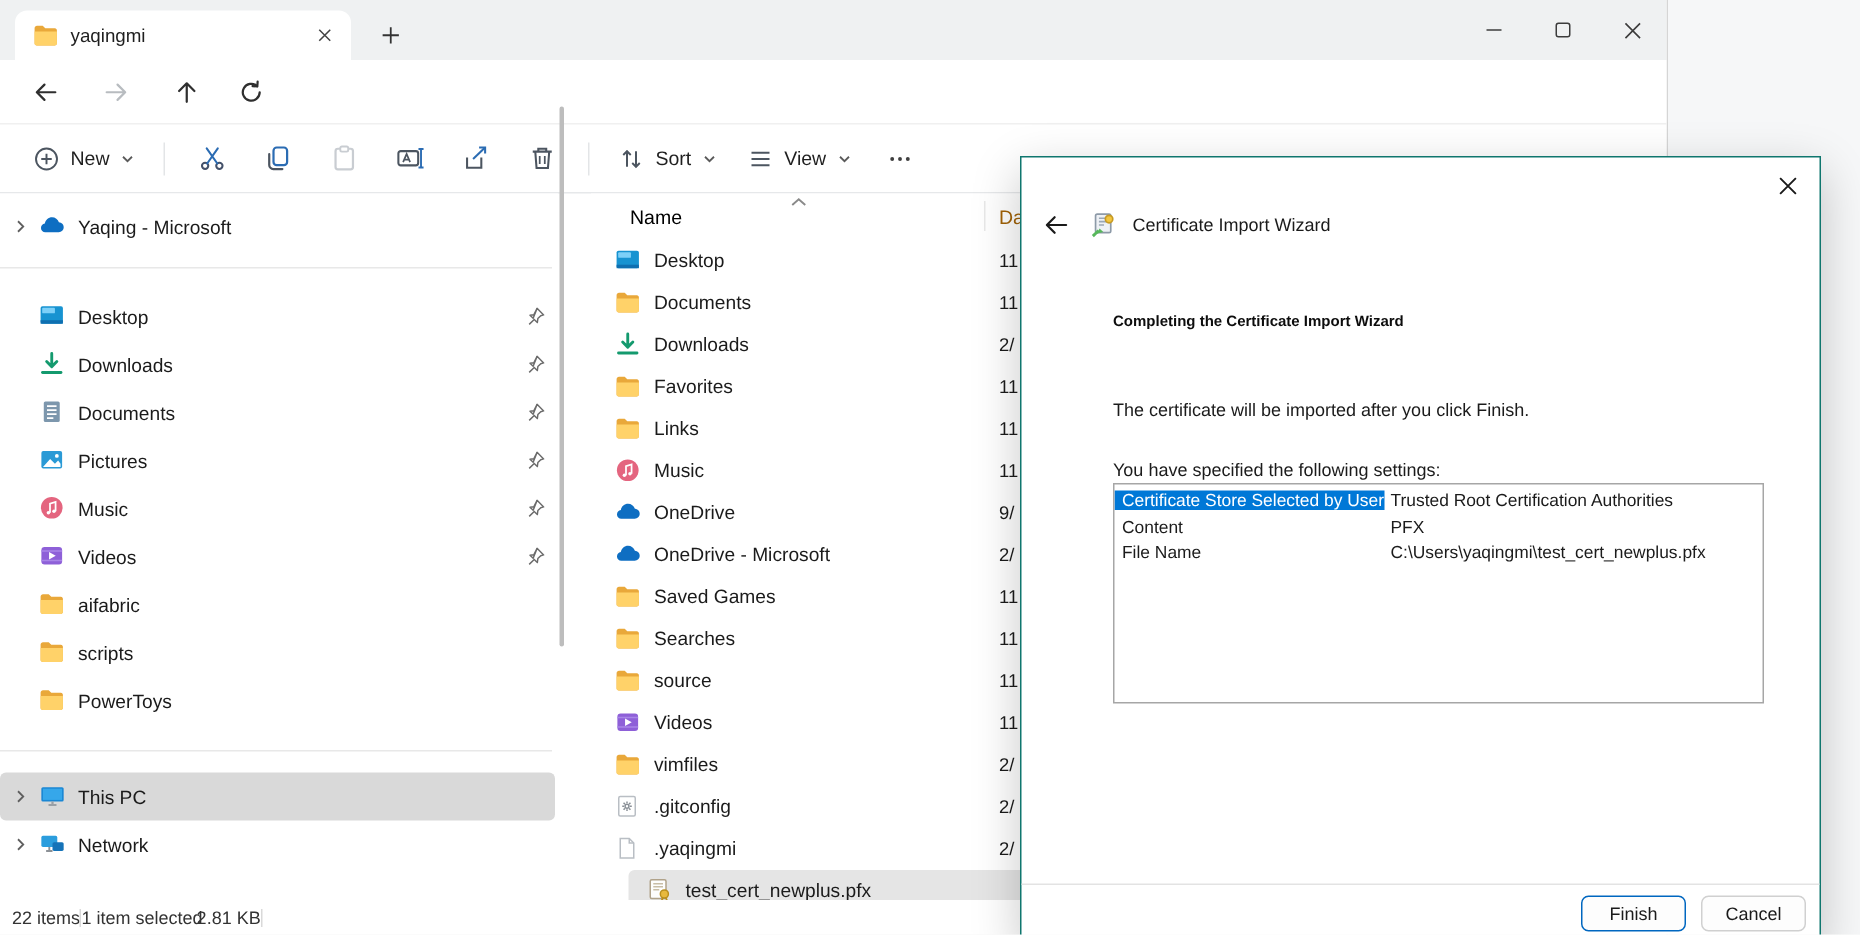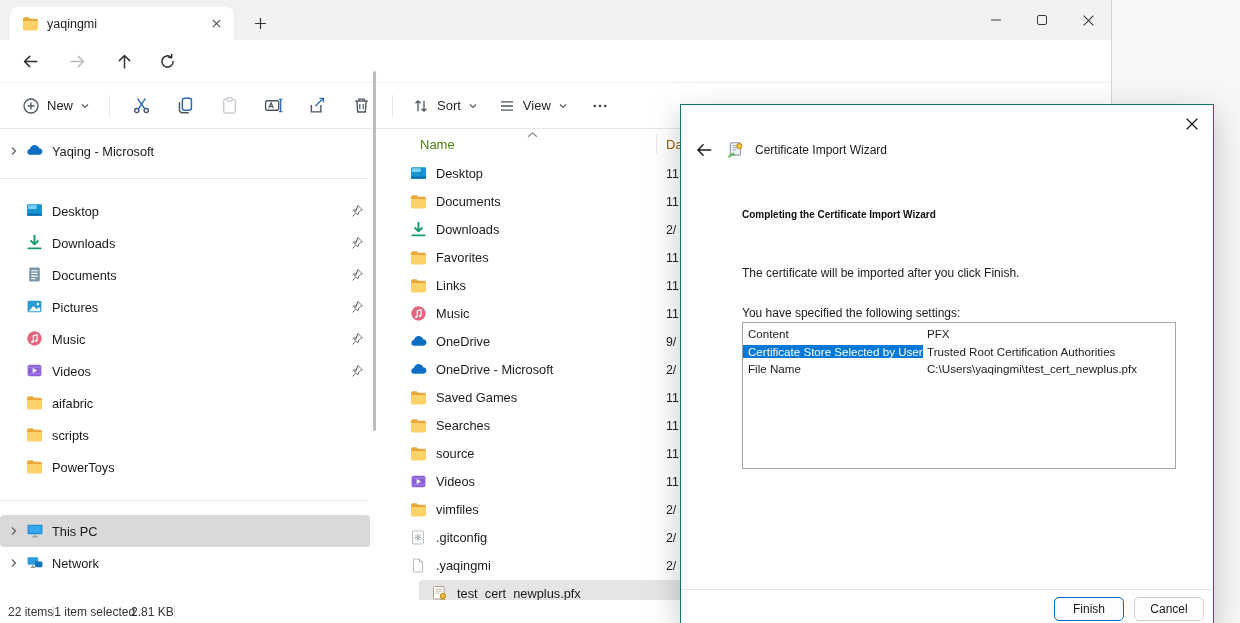--- a/index.html
+++ b/index.html
@@ -54,21 +54,21 @@
   .sb-chevron { position:absolute; left:8px; top:10px; }
   .sb-icon { position:absolute; left:26px; top:7px; }
   .sb-label { position:absolute; left:52px; font-size:12.8px; color:#1b1b1b; white-space:nowrap; }
   .sb-pin { position:absolute; left:350px; top:9px; }
   .sb-sep { position:absolute; left:0; width:368px; height:1px; background:#e8e8e8; }
   #sb-scrollbar { position:absolute; left:373px; top:71px; width:3px; height:360px; background:#bdbdbd; border-radius:2px; }
 
   
   #filelist { position:absolute; left:394px; top:129px; width:718px; height:471px; background:#fff; }
   #fl-header { position:absolute; left:0; top:0; width:100%; height:30px; }
-  #fl-name-h { position:absolute; left:26px; top:8px; font-size:13px; color:#4d7c0f; }
+  #fl-name-h { position:absolute; left:26px; top:8px; font-size:13px; color:#000000; }
   #fl-caret { position:absolute; left:132px; top:1px; }
   #fl-col-div { position:absolute; left:262px; top:5px; width:1px; height:20px; background:#e8e8e8; }
   #fl-date-h { position:absolute; left:272px; top:8px; font-size:13px; color:#a16207; }
   .fl-row { position:absolute; left:4px; width:320px; height:28px; border-radius:4px; }
   .fl-row.selected { background:#e5e5e5; }
   .fl-icon { position:absolute; left:12px; top:5px; }
   .fl-label { position:absolute; left:38px; top:6px; font-size:12.8px; color:#1b1b1b; white-space:nowrap; }
   .fl-date { position:absolute; left:268px; top:7px; font-size:12.3px; color:#1b1b1b; }
 
   
@@ -737,26 +737,26 @@
             <path d="M3.6 13.2l4-1-2.2-2.2z" fill="#58b85c"></path>
           </svg>
         </span>
       <span id="dlg-title">Certificate Import Wizard</span>
     </div>
     <div id="dlg-heading">Completing the Certificate Import Wizard</div>
     <div id="dlg-body1">The certificate will be imported after you click Finish.</div>
     <div id="dlg-settings-label">You have specified the following settings:</div>
     <div id="dlg-table">
         <div class="cert-row">
+          <span class="cert-key sel">Certificate Store Selected by User</span>
+          <span class="cert-val">Trusted Root Certification Authorities</span>
+        </div>
+        <div class="cert-row">
           <span class="cert-key">Content</span>
           <span class="cert-val">PFX</span>
-        </div>
-        <div class="cert-row">
-          <span class="cert-key sel">Certificate Store Selected by User</span>
-          <span class="cert-val">Trusted Root Certification Authorities</span>
         </div>
         <div class="cert-row">
           <span class="cert-key">File Name</span>
           <span class="cert-val">C:\Users\yaqingmi\test_cert_newplus.pfx</span>
         </div>
       </div>
     <div id="dlg-footer-line"></div>
     <button class="dlg-btn" id="finish-btn">Finish</button>
     <button class="dlg-btn" id="cancel-btn">Cancel</button>
   </div>

